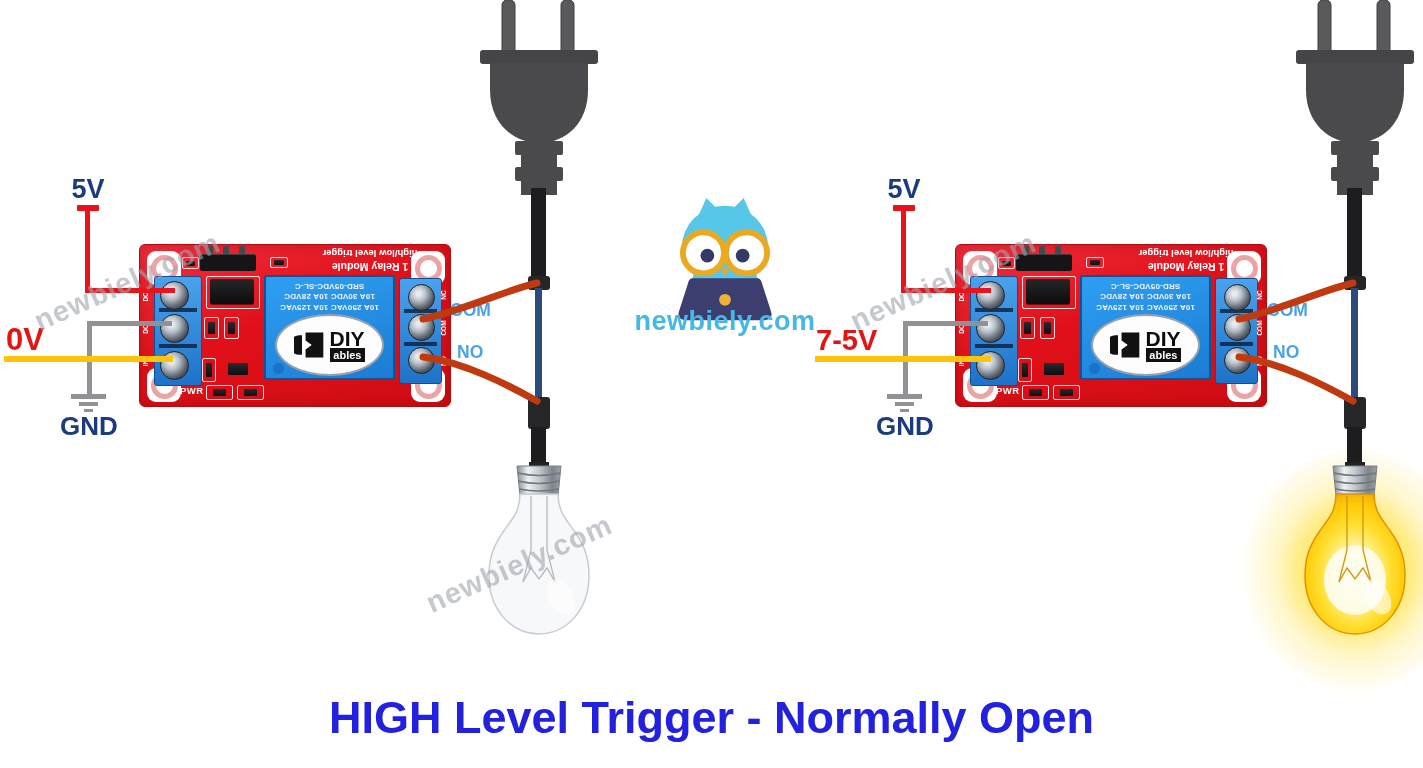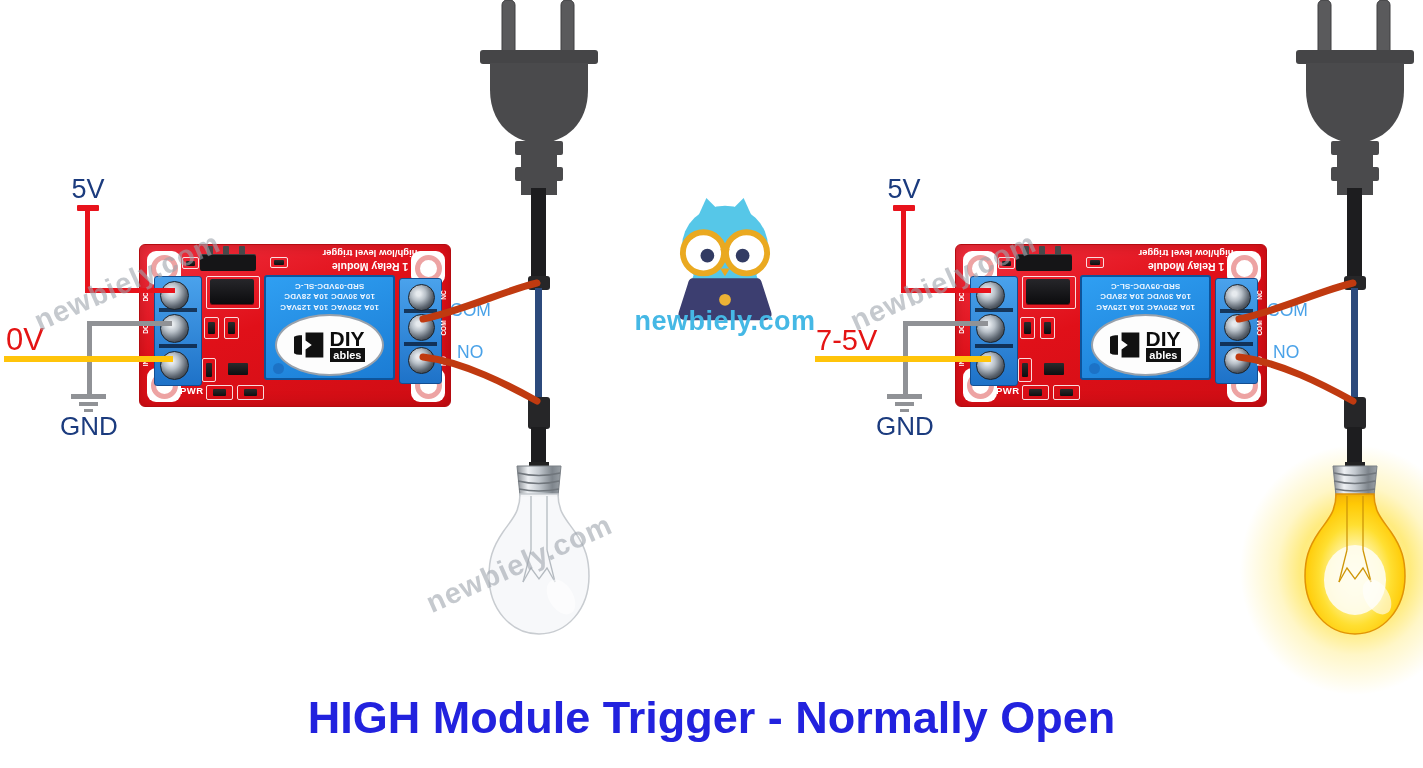--- a/index.html
+++ b/index.html
@@ -1,21 +1,21 @@
 <!DOCTYPE html>
 <html><head>
 <meta charset="utf-8">
 <style>
   html,body{margin:0;padding:0;background:#fff;}
   #canvas{position:relative;width:1423px;height:768px;background:#fff;overflow:hidden;
           font-family:"Liberation Sans",sans-serif;}
   .abs{position:absolute;}
 
   
-  .lbl{position:absolute;font-weight:normal;white-space:nowrap;}
+  .lbl{position:absolute;font-weight:bold;white-space:nowrap;}
   .lbl-navy{color:#1b3b7e;font-size:27px;}
   .lbl-red{color:#e41414;font-size:30px;}
   .lbl-comno{color:#4aa2e8;font-size:17.5px;}
   .ctr{text-align:center;}
 
   
   .watermark{position:absolute;font-size:29px;font-weight:bold;letter-spacing:1px;
     color:rgba(158,165,173,0.6);transform-origin:left center;transform:rotate(-24deg);
     z-index:6;white-space:nowrap;pointer-events:none;}
 
@@ -423,15 +423,15 @@
     <path d="M75,76 L85,76 L80,84 Z" fill="#eaa920"></path>
     <path d="M48,86 L112,86 C116,86 117,88 118,92 L127,120 C129,126 125,129 119,129 L41,129 C35,129 31,126 33,120 L42,92 C43,88 44,86 48,86 Z" fill="#3c3e70"></path>
     <circle cx="80" cy="108" r="6" fill="#ecb235"></circle>
   </svg>
   <div class="logo-text">newbiely.com</div>
 
   <div class="watermark" style="left:36px;top:306px;">newbiely.com</div>
   <div class="watermark" style="left:428px;top:588px;">newbiely.com</div>
   <div class="watermark" style="left:852px;top:306px;">newbiely.com</div>
 
-  <div class="title">HIGH Module Trigger - Normally Open</div>
+  <div class="title">HIGH Level Trigger - Normally Open</div>
 
 </div>
 
 </body></html>

